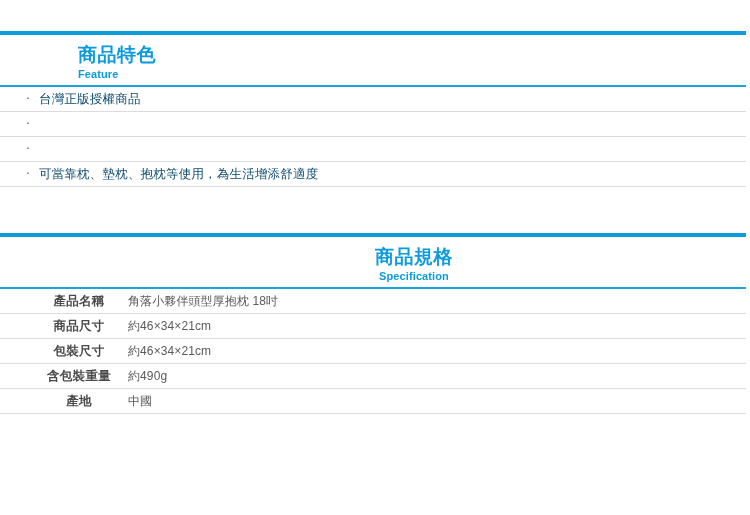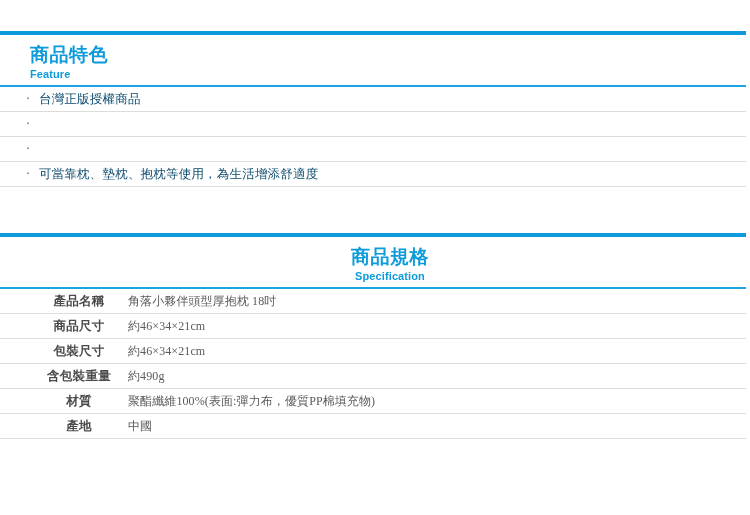--- a/index.html
+++ b/index.html
@@ -31,20 +31,21 @@
   #spec-section    { top: 233px; text-align: center; }
 
   .section-topbar {
     width: 746px;
     height: 4px;
     background: #0d9bdc;
     margin: 0 0 0 0;
   }
   .section-heading-wrap {
     padding: 9px 0 4px 30px;
+    margin-left: 48px;
   }
   .section-title-cn {
     font-size: 19px;
     font-weight: bold;
     color: #0d9bdc;
     line-height: 22px;
     letter-spacing: 0.5px;
     white-space: nowrap;
   }
   .section-title-en {
@@ -100,21 +101,20 @@
     list-style: none;
   }
   .spec-row {
     position: relative;
     width: 746px;
     height: 25px;
     box-sizing: border-box;
     border-bottom: 1px solid #dcdcdc;
     display: flex;
     align-items: center;
-    font-family: Liberation Serif, serif;
   }
   .spec-label {
     width: 128px;
     padding-left: 30px;
     box-sizing: border-box;
     font-size: 12.5px;
     font-weight: bold;
     color: #4a4a4a;
     letter-spacing: 0.3px;
     line-height: 1;
@@ -185,24 +185,20 @@
       </li>
       <li class="spec-row">
         <span class="spec-label">包裝尺寸</span>
         <span class="spec-value">約46×34×21cm</span>
       </li>
       <li class="spec-row">
         <span class="spec-label">含包裝重量</span>
         <span class="spec-value">約490g</span>
       </li>
       <li class="spec-row">
-        <span class="spec-label">材質</span>
-        <span class="spec-value">聚酯纖維100%(表面:彈力布，優質PP棉填充物)</span>
-      </li>
-      <li class="spec-row">
         <span class="spec-label">產地</span>
         <span class="spec-value">中國</span>
       </li>
     </ul>
 
   </section>
 
 </div>
 
 </body></html>

